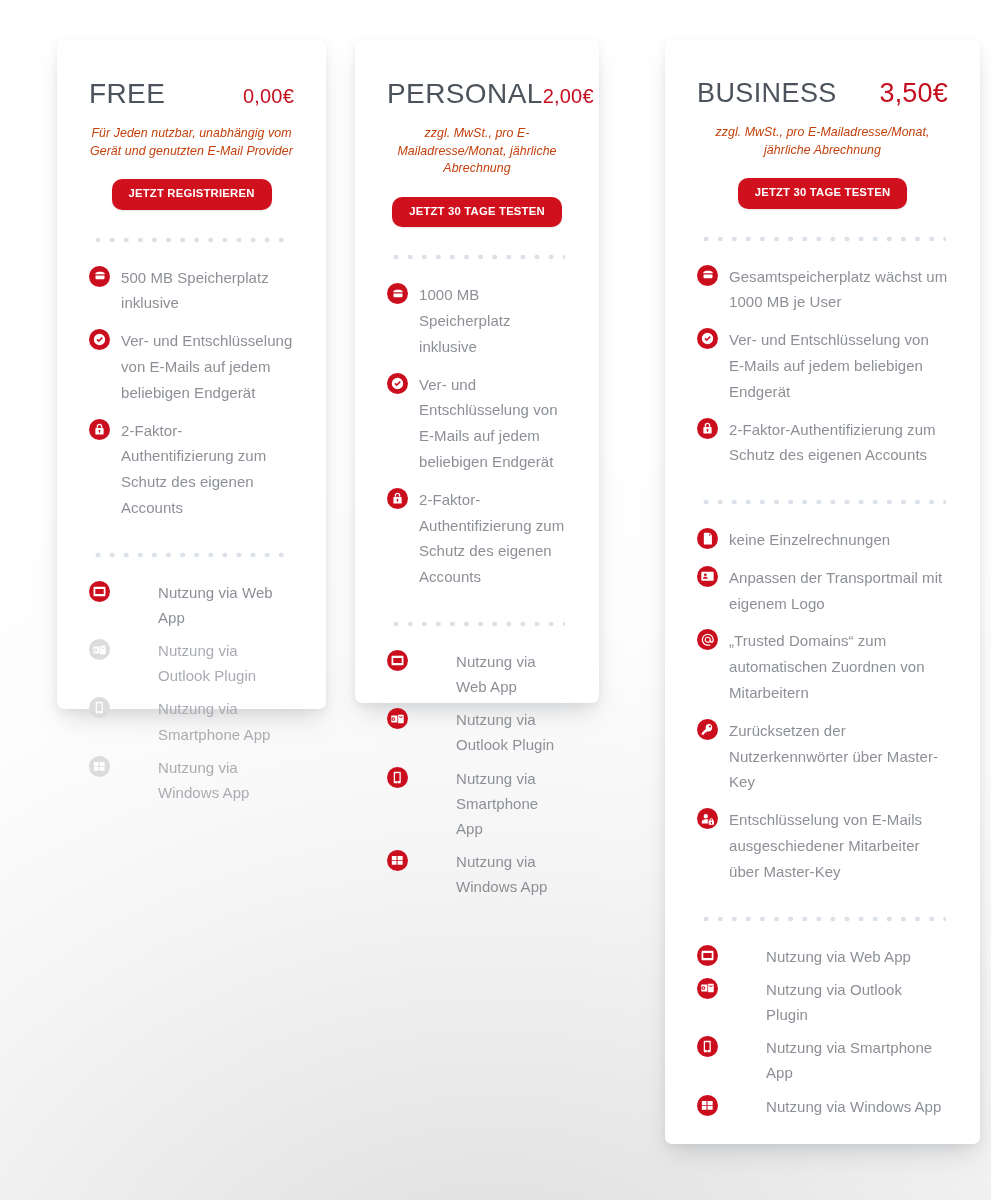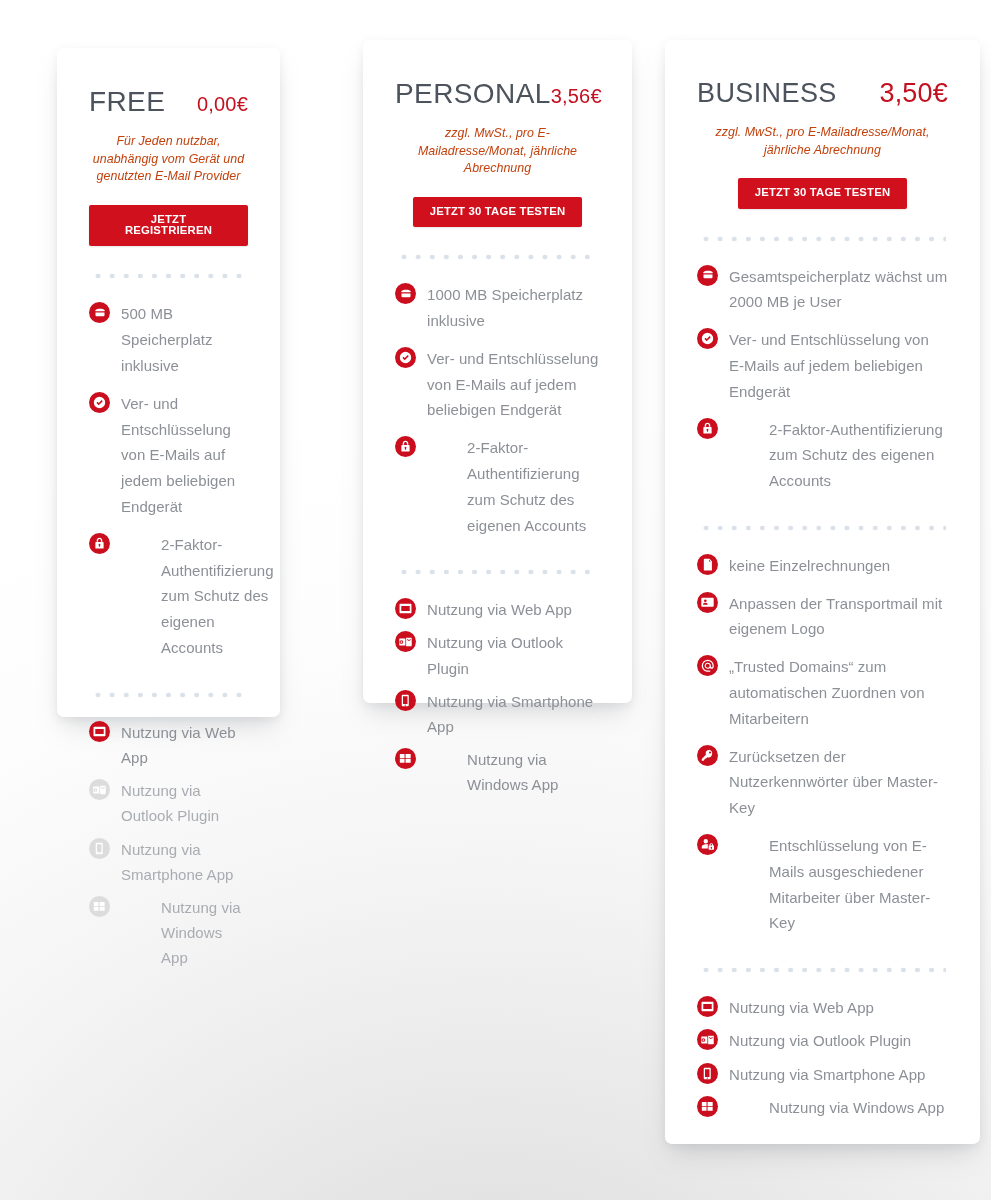--- a/index.html
+++ b/index.html
@@ -30,22 +30,22 @@
   .card {
     position: absolute;
     background: #ffffff;
     border-radius: 7px;
     box-shadow:
       0 14px 26px -6px rgba(120,124,130,0.26),
       0 3px 9px rgba(130,134,140,0.12);
     padding: 0 32px;
   }
 
-  .card-free     { left: 57px;  top: 48px; width: 223px; height: 669px; }
-  .card-personal { left: 363px; top: 40px; width: 269px; height: 663px; }
+  .card-free     { left: 57px;  top: 40px; width: 269px; height: 669px; }
+  .card-personal { left: 355px; top: 40px; width: 244px; height: 663px; }
   .card-business { left: 665px; top: 40px; width: 315px; height: 1104px; }
 
   
   .card-head {
     display: flex;
     align-items: baseline;
     justify-content: space-between;
     padding-top: 40px;
     white-space: nowrap;
   }
@@ -78,21 +78,21 @@
 
   .cta-row {
     margin-top: 19px;
     display: flex;
     justify-content: center;
   }
   .cta-button {
     background: #d1101e;
     color: #ffffff;
     border: none;
-    border-radius: 2px;
+    border-radius: 10px;
     font-family: "Liberation Sans", sans-serif;
     font-size: 11.3px;
     font-weight: bold;
     letter-spacing: 0.2px;
     padding: 9px 17px 10px;
     line-height: 1;
     cursor: pointer;
     box-shadow: 0 1px 2px rgba(0,0,0,0.10);
   }
 
@@ -111,21 +111,21 @@
   .feature-list {
     list-style: none;
     margin-top: 22px;
   }
   .feature-list li {
     display: flex;
     align-items: flex-start;
     margin-bottom: 12px;
   }
   .feature-list.tight li { margin-bottom: 8px; }
-  .feature-list li:last-child { margin-bottom: 0; gap: 40px; }
+  .feature-list li:last-child { margin-bottom: 0; }
 
   .f-icon {
     flex: 0 0 auto;
     width: 21px;
     height: 21px;
     border-radius: 50%;
     background: #ca0e1e;
     display: flex;
     align-items: center;
     justify-content: center;
@@ -137,21 +137,21 @@
   .f-icon svg * { fill: #ffffff; }
 
   .f-text {
     font-size: 15px;
     line-height: 1.72;
     color: #8c9096;
     letter-spacing: 0.05px;
   }
   .f-text.off { color: #a9acb1; }
 
-  .usage-list .f-text { line-height: 1.68; }
+  .usage-list .f-text { line-height: 1.68; margin-left: 37px; }
 </style>
 </head>
 <body>
 
 <div class="pricing-wrap">
     <div class="card card-free">
       <div class="card-head">
         <div class="plan-name">FREE</div>
         <div class="plan-price">0,00€</div>
       </div>
@@ -221,21 +221,21 @@
               <path d="M1.6 3.6h9v8.1h-9V3.6zm11 0h9.8v8.1h-9.8V3.6zM1.6 13h9v7.8h-9V13zm11 0h9.8v7.8h-9.8V13z"></path>
             </svg>
           </span>
           <span class="f-text off">Nutzung via Windows App</span>
         </li>
       </ul>
     </div>
     <div class="card card-personal">
       <div class="card-head">
         <div class="plan-name">PERSONAL</div>
-        <div class="plan-price">3,56€</div>
+        <div class="plan-price">2,00€</div>
       </div>
       <div class="plan-note">zzgl. MwSt., pro E-Mailadresse/Monat, jährliche Abrechnung</div>
       <div class="cta-row">
         <button class="cta-button">JETZT 30 TAGE TESTEN</button>
       </div>
       <div class="divider"></div>
       <ul class="feature-list">
         <li>
           <span class="f-icon">
             <svg width="12" height="12" viewBox="0 0 24 24">
@@ -311,21 +311,21 @@
       </div>
       <div class="divider"></div>
       <ul class="feature-list">
         <li>
           <span class="f-icon">
             <svg width="12" height="12" viewBox="0 0 24 24">
               <path d="M3 6.5C3 4.6 6.9 3.4 12 3.4s9 1.2 9 3.1v2.2H3V6.5z"></path>
               <path d="M3 10.9h18v5.6a2 2 0 0 1-2 2H5a2 2 0 0 1-2-2v-5.6zm4 2.4h10v1.6H7v-1.6z"></path>
             </svg>
           </span>
-          <span class="f-text">Gesamtspeicherplatz wächst um 2000 MB je User</span>
+          <span class="f-text">Gesamtspeicherplatz wächst um 1000 MB je User</span>
         </li>
         <li>
           <span class="f-icon">
             <svg width="13" height="13" viewBox="0 0 24 24">
               <path d="M12 1.5A10.5 10.5 0 1 0 22.5 12A10.5 10.5 0 0 0 12 1.5zm-1.4 15.4l-4.2-4.2 1.9-1.9 2.3 2.3 5.5-5.5 1.9 1.9-7.4 7.4z"></path>
             </svg>
           </span>
           <span class="f-text">Ver- und Entschlüsselung von E-Mails auf jedem beliebigen Endgerät</span>
         </li>
         <li>

